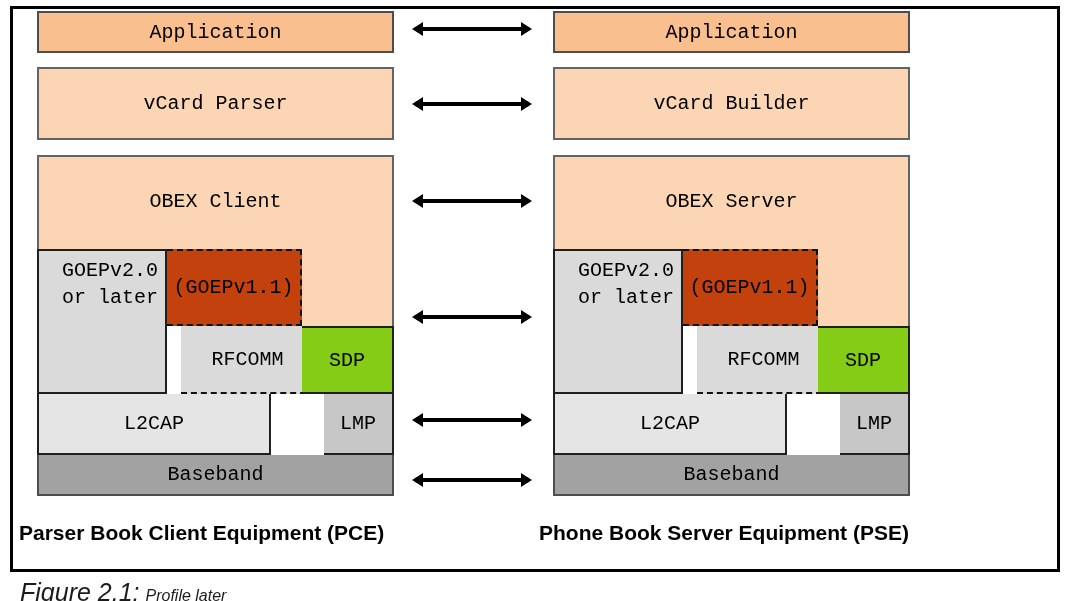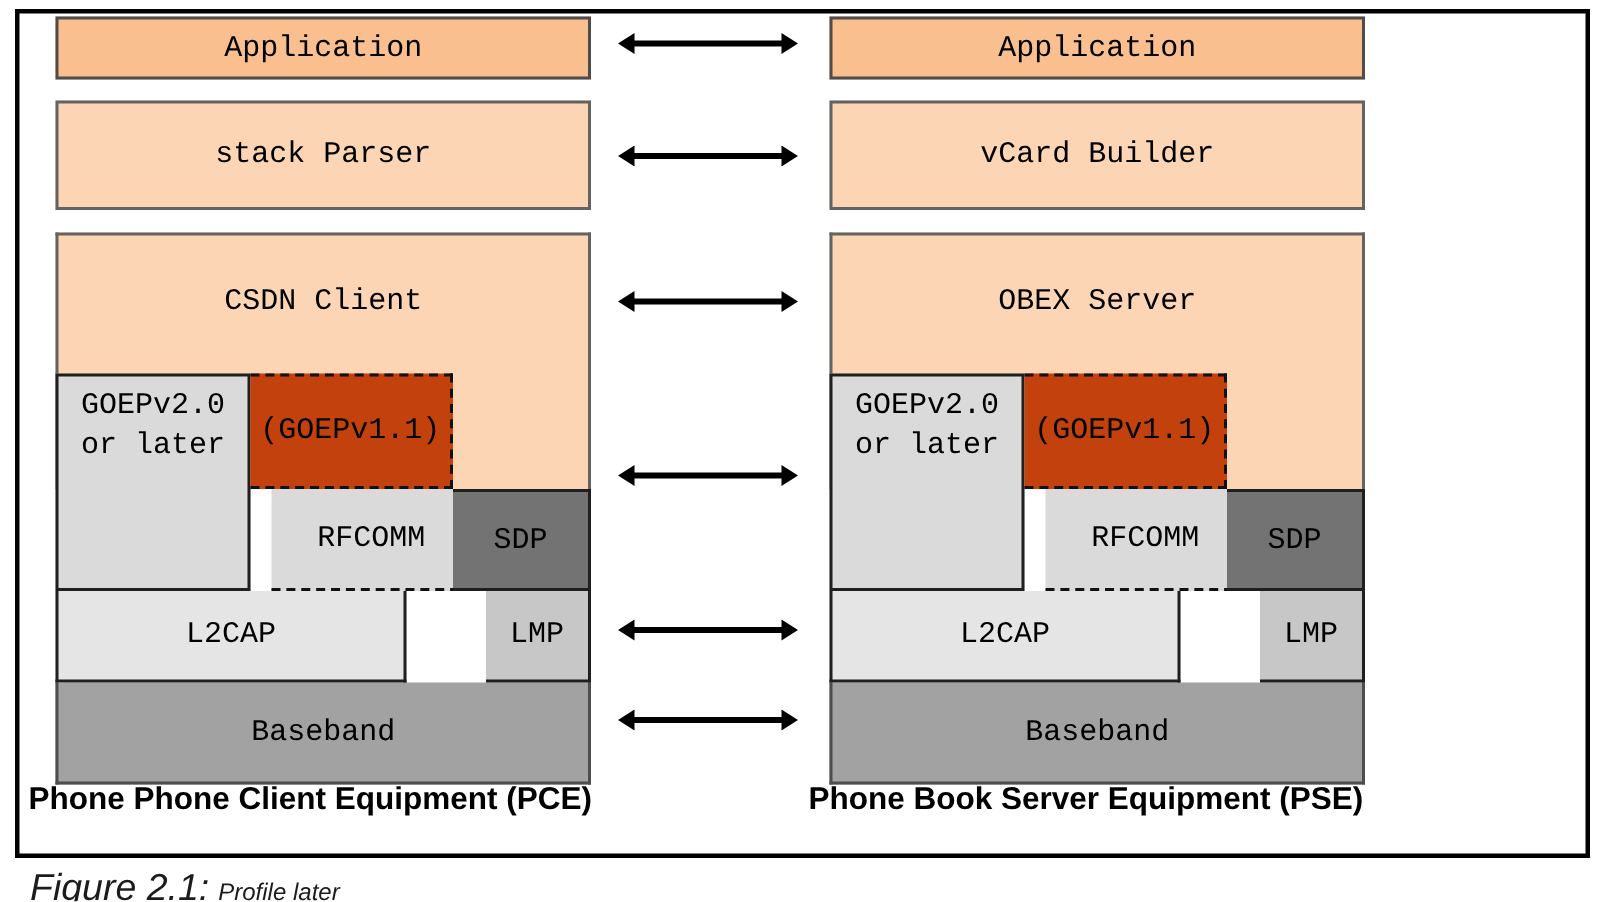--- a/index.html
+++ b/index.html
@@ -18,38 +18,38 @@
   .box{
     position:absolute;box-sizing:border-box;font-size:20px;
     display:flex;align-items:center;justify-content:center;text-align:center;font-family:Liberation Mono, monospace;
   }
   .b-app{left:0;top:0;width:357px;height:42px;background:#FABF8F;border:2px solid #4d4d4d;z-index:2;}
   .b-vcard{left:0;top:56px;width:357px;height:73px;background:#FCD5B4;border:2px solid #636363;z-index:2;}
   .b-obex{left:0;top:144px;width:357px;height:171px;background:#FCD5B4;border:2px solid #636363;border-bottom:none;z-index:1;display:block;}
   .obex-lbl{position:absolute;left:0;right:0;top:33px;text-align:center;}
   .b-goep2{
     left:0;top:238px;width:130px;height:145px;background:#DADADA;
-    border:2px solid #1f1f1f;z-index:3;display:block;padding:6px 7px;line-height:27px;text-align:center;
+    border:2px solid #1f1f1f;z-index:3;display:block;padding:6px 7px;line-height:27px;text-align:right;
   }
   .gline{display:block;}
   .b-goep1{
     left:130px;top:238px;width:135px;height:77px;background:#c2410c;
     border:2px dashed #111;border-left:none;z-index:3;
   }
   .b-rfcomm{
     left:144px;top:315px;width:135px;height:68px;background:#DADADA;
     border:2px solid #1f1f1f;border-top:none;border-left:none;border-bottom:2px dashed #111;z-index:3;
   }
   .b-sdp{
-    left:265px;top:315px;width:92px;height:68px;background:#737373;
+    left:265px;top:315px;width:92px;height:68px;background:#84cc16;
     border:2px solid #1f1f1f;border-left:none;z-index:3;
   }
   .b-l2cap{left:0;top:383px;width:234px;height:61px;background:#e5e5e5;border:2px solid #1f1f1f;border-top:none;z-index:2;}
   .b-lmp{left:287px;top:383px;width:70px;height:61px;background:#C7C7C7;border:2px solid #1f1f1f;border-top:none;border-left:none;z-index:2;}
-  .b-baseband{left:0;top:444px;width:357px;height:68px;background:#A2A2A2;border:2px solid #4d4d4d;border-top:none;z-index:1;}
+  .b-baseband{left:0;top:444px;width:357px;height:41px;background:#A2A2A2;border:2px solid #4d4d4d;border-top:none;z-index:1;}
   
   .arrow{position:absolute;left:412px;width:120px;height:14px;}
   .arrow .shaft{position:absolute;left:9px;right:9px;top:5px;height:4px;background:#000;}
   .arrow::before{
     content:"";position:absolute;left:0;top:0;width:0;height:0;
     border-top:7px solid transparent;border-bottom:7px solid transparent;border-right:11px solid #000;
   }
   .arrow::after{
     content:"";position:absolute;right:0;top:0;width:0;height:0;
     border-top:7px solid transparent;border-bottom:7px solid transparent;border-left:11px solid #000;
@@ -70,24 +70,24 @@
 <body>
 
 <div class="canvas">
   <div class="frame"></div>
 
   <section class="stack stack-left">
     <div class="box b-app">
       <span>Application</span>
     </div>
     <div class="box b-vcard">
-      <span>stack Parser</span>
+      <span>vCard Parser</span>
     </div>
     <div class="box b-obex">
-      <span class="obex-lbl">CSDN Client</span>
+      <span class="obex-lbl">OBEX Client</span>
     </div>
     <div class="box b-goep2">
       <span class="gline">GOEPv2.0</span>
       <span class="gline">or later</span>
     </div>
     <div class="box b-goep1">
       <span>(GOEPv1.1)</span>
     </div>
     <div class="box b-rfcomm">
       <span>RFCOMM</span>
@@ -152,20 +152,20 @@
   <div class="arrow" style="top:310px">
       <span class="shaft"></span>
     </div>
   <div class="arrow" style="top:413px">
       <span class="shaft"></span>
     </div>
   <div class="arrow" style="top:473px">
       <span class="shaft"></span>
     </div>
 
-  <div class="stack-caption cap-left">Phone Phone Client Equipment (PCE)</div>
+  <div class="stack-caption cap-left">Parser Book Client Equipment (PCE)</div>
   <div class="stack-caption cap-right">Phone Book Server Equipment (PSE)</div>
 
   <div class="figcap">
     <span class="fignum">Figure 2.1:</span><span class="figtxt">Profile later</span>
   </div>
 
 </div>
 
 </body></html>

